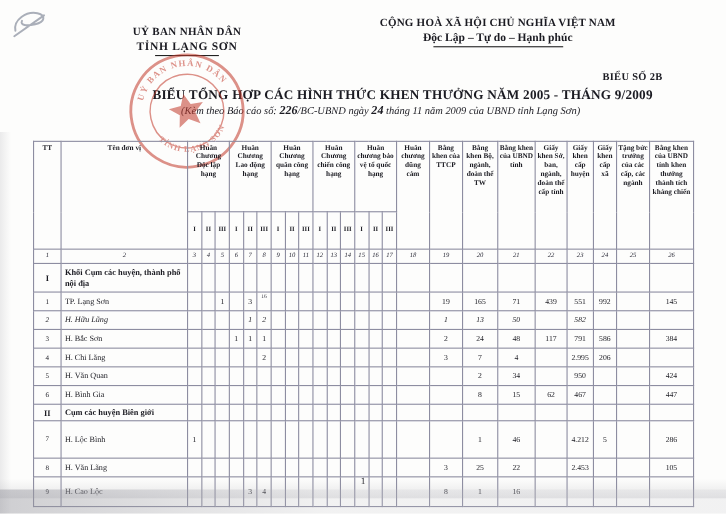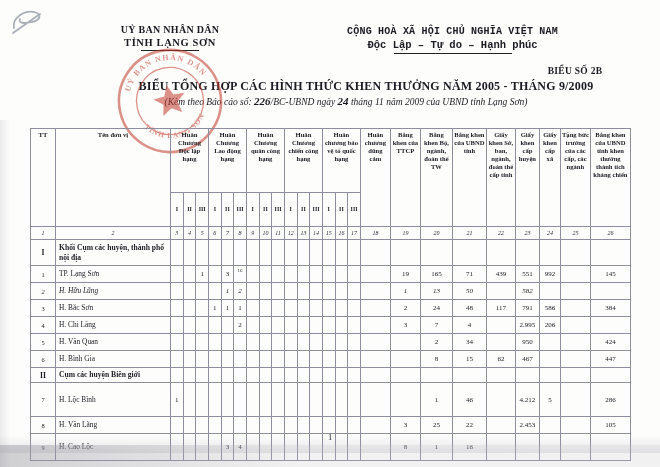--- a/index.html
+++ b/index.html
@@ -4,21 +4,21 @@
 <style>
   html,body{margin:0;padding:0;}
   body{width:660px;height:467px;background:#fdfdfc;font-family:"Liberation Serif","DejaVu Serif",serif;color:#1b1b22;position:relative;overflow:hidden;}
   .page{position:absolute;inset:0;}
 
   
   .issuer{position:absolute;left:85px;top:24px;width:170px;text-align:center;font-weight:bold;}
   .issuer .l1{font-size:10px;letter-spacing:.3px;}
   .issuer .l2{font-size:10.5px;letter-spacing:.6px;margin-top:2px;}
   .issuer .rule{width:58px;height:1px;background:#222;margin:2px auto 0;}
-  .national{position:absolute;left:325px;top:26px;width:255px;text-align:center;font-weight:bold;font-family:Liberation Mono, monospace;}
+  .national{position:absolute;left:325px;top:16px;width:255px;text-align:center;font-weight:bold;}
   .national .l1{font-size:10px;letter-spacing:.2px;}
   .national .l2{font-size:10.5px;margin-top:2px;}
   .national .rule{width:118px;height:1px;background:#222;margin:2px auto 0;}
   .form-number{position:absolute;left:515px;top:66px;width:120px;text-align:center;font-weight:bold;font-size:9.5px;letter-spacing:.3px;}
   .doc-title{position:absolute;left:0;top:79px;width:660px;text-align:center;font-weight:bold;font-size:12px;letter-spacing:.2px;margin-left:36px;}
   .doc-subtitle{position:absolute;left:16px;top:95px;width:660px;text-align:center;font-style:italic;font-size:9.5px;}
   .doc-subtitle .hw{font-size:11px;font-weight:bold;}
 
   
   .stamp{position:absolute;left:115px;top:46px;width:110px;height:110px;opacity:.55;transform:rotate(-12deg);pointer-events:none;}

